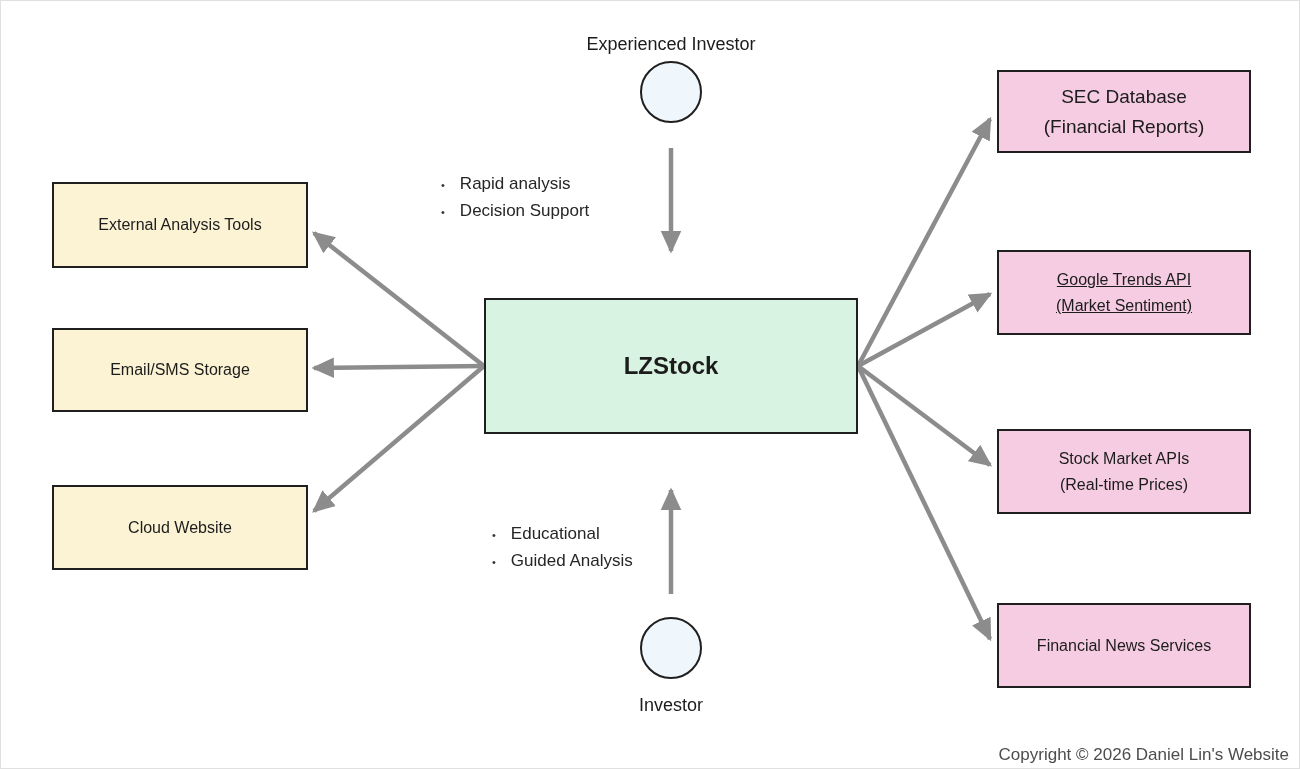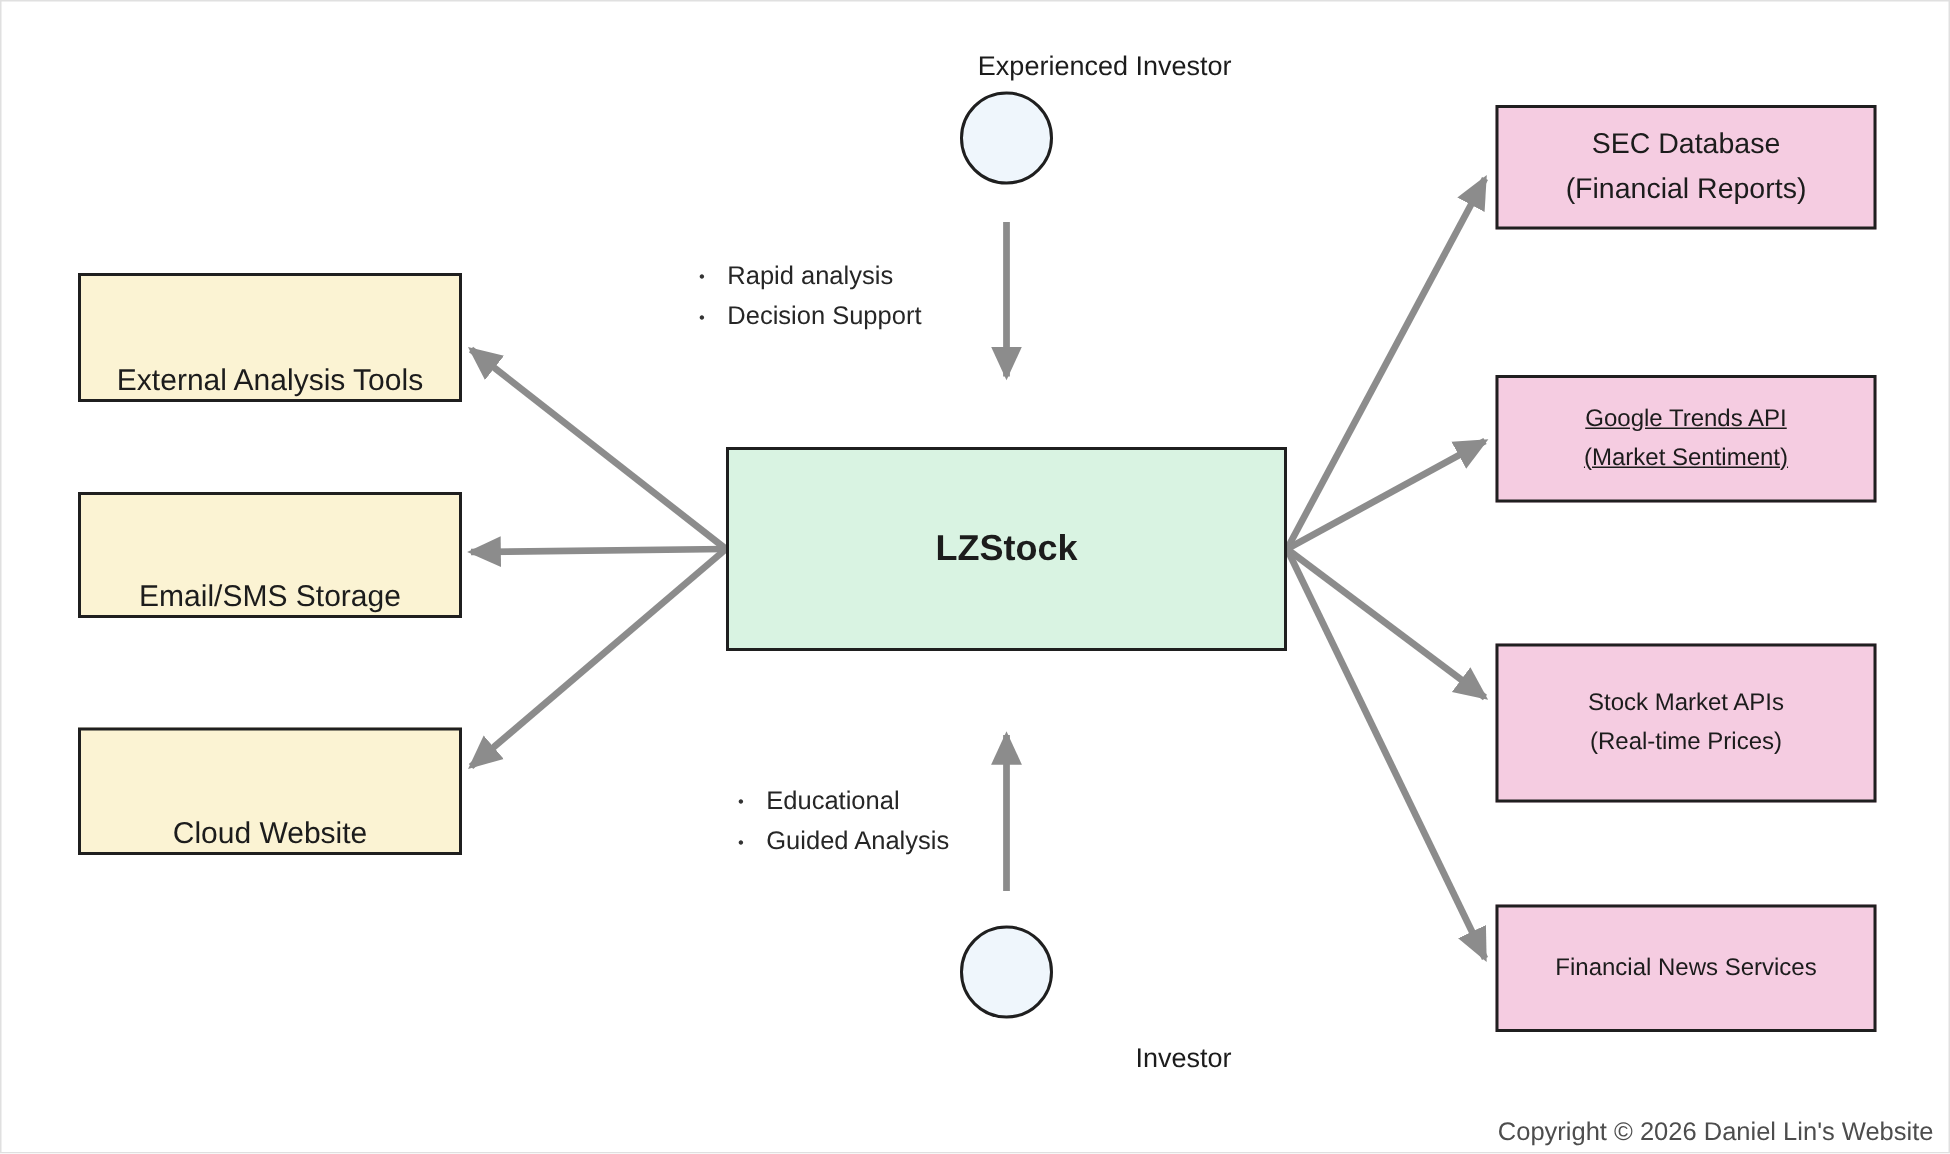--- a/index.html
+++ b/index.html
@@ -20,30 +20,30 @@
   }
   .arrows{position:absolute;left:0;top:0;width:1300px;height:769px;pointer-events:none;}
   .arrows line{stroke:var(--arrow);stroke-width:4.5;}
   .arrows .ah-path{fill:var(--arrow);}
   .node{
     position:absolute;display:flex;flex-direction:column;align-items:center;justify-content:center;
     border:2px solid var(--border);box-sizing:border-box;text-align:center;
     color:var(--text);background:#fff;
   }
   .node .l1,.node .l2{display:block;}
-  .node-yellow{background:var(--left-fill);width:256px;font-size:20px;justify-content:flex-end;}
+  .node-yellow{background:var(--left-fill);width:256px;font-size:16px;}
   .node-pink{background:var(--right-fill);width:254px;font-size:16px;line-height:26px;}
   .node-pink.big{font-size:19px;line-height:30px;}
   .node-center{background:var(--center-fill);width:374px;height:136px;font-size:24px;font-weight:bold;}
   .actor-circle{
     position:absolute;width:62px;height:62px;border-radius:50%;
     background:var(--actor-fill);border:2.5px solid var(--border);box-sizing:border-box;
   }
   .actor-label{
-    position:absolute;width:300px;text-align:right;font-size:18px;color:var(--text);
+    position:absolute;width:300px;text-align:center;font-size:18px;color:var(--text);
   }
   .bullet-list{position:absolute;font-size:17px;color:#262626;}
   .bullet-row{display:flex;align-items:center;height:27px;}
   .bullet-row::before{
     content:"•";font-size:11px;color:#333;margin-right:15px;position:relative;top:1px;
   }
   .footer{
     position:absolute;right:10px;top:744px;font-size:17px;color:var(--footer-text);
   }
 </style>
@@ -65,21 +65,21 @@
     <line x1="857" y1="365" x2="989" y2="293" marker-end="url(#ah)"></line>
     <line x1="857" y1="365" x2="989" y2="464" marker-end="url(#ah)"></line>
     <line x1="857" y1="365" x2="989" y2="638" marker-end="url(#ah)"></line>
     <line x1="670" y1="147" x2="670" y2="250" marker-end="url(#ah)"></line>
     <line x1="670" y1="593" x2="670" y2="489" marker-end="url(#ah)"></line>
   </svg>
 
   <div class="actor-label" style="left:520px;top:33px;">Experienced Investor</div>
   <div class="actor-circle" style="left:639px;top:60px;"></div>
 
-  <div class="bullet-list" style="left:465px;top:169px;">
+  <div class="bullet-list" style="left:440px;top:169px;">
     <div class="bullet-row">
         <span>Rapid analysis</span>
       </div>
     <div class="bullet-row">
         <span>Decision Support</span>
       </div>
   </div>
 
   <div class="node node-yellow" style="left:51px;top:181px;height:86px;">
     <span class="l1">External Analysis Tools</span>
@@ -96,21 +96,21 @@
   </div>
 
   <div class="node node-pink big" style="left:996px;top:69px;height:83px;">
     <span class="l1">SEC Database</span>
     <span class="l2">(Financial Reports)</span>
   </div>
   <div class="node node-pink" style="left:996px;top:249px;height:85px;text-decoration:underline;">
     <span class="l1">Google Trends API</span>
     <span class="l2">(Market Sentiment)</span>
   </div>
-  <div class="node node-pink" style="left:996px;top:428px;height:106px;">
+  <div class="node node-pink" style="left:996px;top:428px;height:85px;">
     <span class="l1">Stock Market APIs</span>
     <span class="l2">(Real-time Prices)</span>
   </div>
   <div class="node node-pink" style="left:996px;top:602px;height:85px;">
     <span class="l1">Financial News Services</span>
   </div>
 
   <div class="bullet-list" style="left:491px;top:519px;">
     <div class="bullet-row">
         <span>Educational</span>

